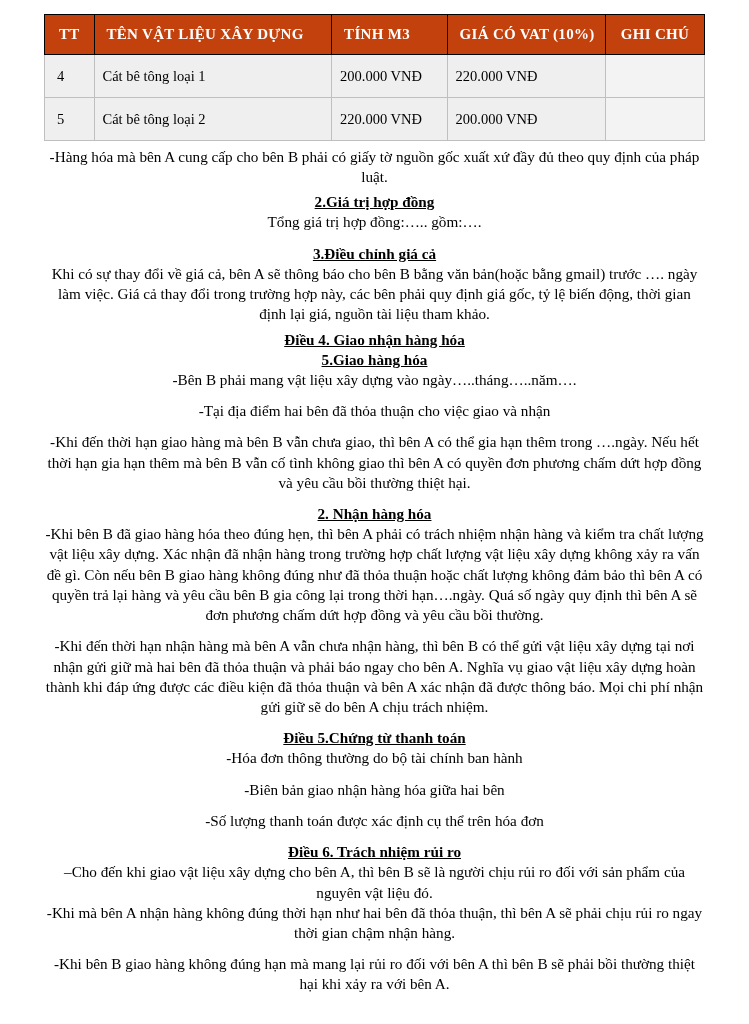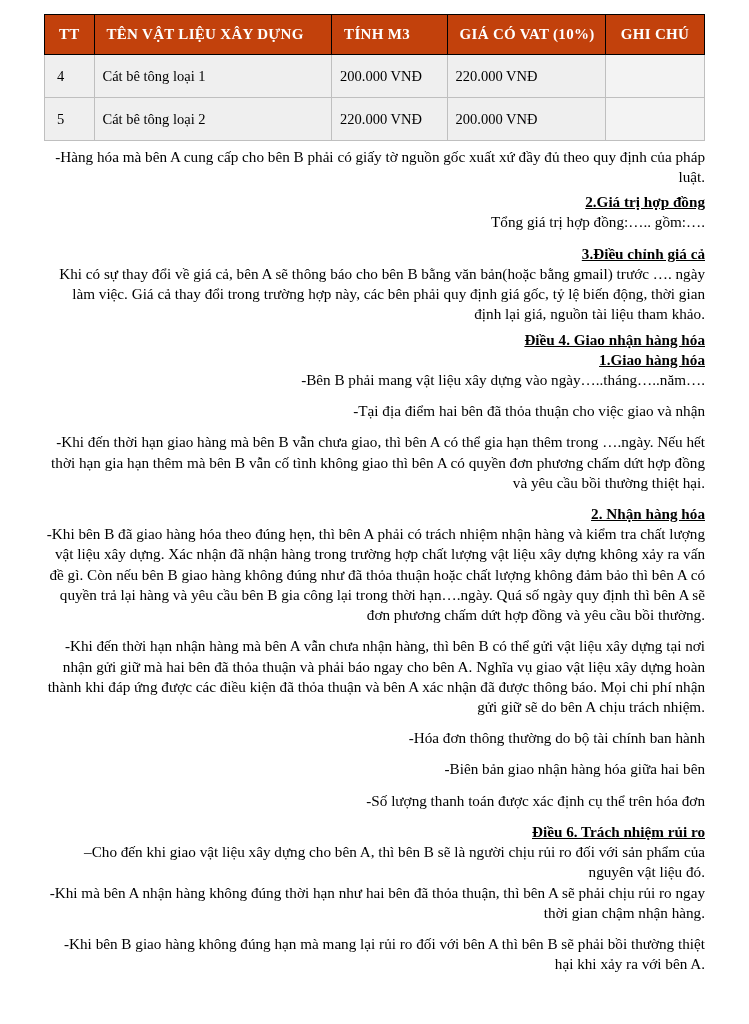--- a/index.html
+++ b/index.html
@@ -66,21 +66,21 @@
   col.w-name    { width: 36%; }
   col.w-unit    { width: 17.5%; }
   col.w-price   { width: 24%; }
   col.w-note    { width: 15%; }
 
   
   p {
     margin: 0;
     font-size: 15.2px;
     line-height: 1.33;
-    text-align: right;
+    text-align: center;
   }
   p.b {
     font-weight: bold;
     text-decoration: underline;
   }
   .sp {
     height: 11px;
   }
   .sp-sm {
     height: 5px;
@@ -130,34 +130,35 @@
   <div class="sp-sm"></div>
   <p class="b">2.Giá trị hợp đồng</p>
   <p>Tổng giá trị hợp đồng:….. gồm:….</p>
   <div class="sp"></div>
 
   <p class="b">3.Điều chỉnh giá cả</p>
   <p>Khi có sự thay đổi về giá cả, bên A sẽ thông báo cho bên B bằng văn bản(hoặc bằng gmail) trước …. ngày làm việc. Giá cả thay đổi trong trường hợp này, các bên phải quy định giá gốc, tỷ lệ biến động, thời gian định lại giá, nguồn tài liệu tham khảo.</p>
   <div class="sp-sm"></div>
 
   <p class="b">Điều 4. Giao nhận hàng hóa</p>
-  <p class="b">1.Giao hàng hóa</p>
+  <p class="b">5.Giao hàng hóa</p>
   <p>-Bên B phải mang vật liệu xây dựng vào ngày…..tháng…..năm….</p>
   <div class="sp"></div>
   <p>-Tại địa điểm hai bên đã thỏa thuận cho việc giao và nhận</p>
   <div class="sp"></div>
   <p>-Khi đến thời hạn giao hàng mà bên B vẫn chưa giao, thì bên A có thể gia hạn thêm trong ….ngày. Nếu hết thời hạn gia hạn thêm mà bên B vẫn cố tình không giao thì bên A có quyền đơn phương chấm dứt hợp đồng và yêu cầu bồi thường thiệt hại.</p>
   <div class="sp"></div>
 
   <p class="b">2. Nhận hàng hóa</p>
   <p>-Khi bên B đã giao hàng hóa theo đúng hẹn, thì bên A phải có trách nhiệm nhận hàng và kiểm tra chất lượng vật liệu xây dựng. Xác nhận đã nhận hàng trong trường hợp chất lượng vật liệu xây dựng không xảy ra vấn đề gì. Còn nếu bên B giao hàng không đúng như đã thỏa thuận  hoặc chất lượng không đảm bảo thì bên A có quyền  trả lại hàng và yêu cầu bên B gia công lại trong thời hạn….ngày. Quá số ngày quy định thì bên A sẽ đơn phương chấm dứt hợp đồng và yêu cầu bồi thường.</p>
   <div class="sp"></div>
   <p>-Khi đến thời hạn nhận hàng mà bên A vẫn chưa nhận hàng, thì bên B có thể gửi vật liệu xây dựng tại nơi nhận gửi giữ mà hai bên đã thỏa thuận và phải báo ngay cho bên A. Nghĩa vụ giao vật liệu xây dựng hoàn thành khi đáp ứng được các điều kiện đã thỏa thuận và bên A xác nhận đã được thông báo. Mọi chi phí nhận gửi giữ sẽ do bên A chịu trách nhiệm.</p>
   <div class="sp"></div>
 
+  <p class="b">Điều 5.Chứng từ thanh toán</p>
   <p>-Hóa đơn thông thường do bộ tài chính ban hành</p>
   <div class="sp"></div>
   <p>-Biên bản giao nhận hàng hóa giữa hai bên</p>
   <div class="sp"></div>
   <p>-Số lượng thanh toán được xác định cụ thể trên hóa đơn</p>
   <div class="sp"></div>
 
   <p class="b"> Điều 6. Trách nhiệm rủi ro</p>
   <p>–Cho đến khi giao vật liệu xây dựng cho bên A, thì bên B sẽ là người chịu rủi ro đối với sản phẩm của nguyên vật liệu đó.</p>
   <p>-Khi mà bên A nhận hàng không đúng thời hạn như hai bên đã thỏa thuận, thì bên A sẽ phải chịu rủi ro ngay thời gian chậm nhận hàng.</p>

